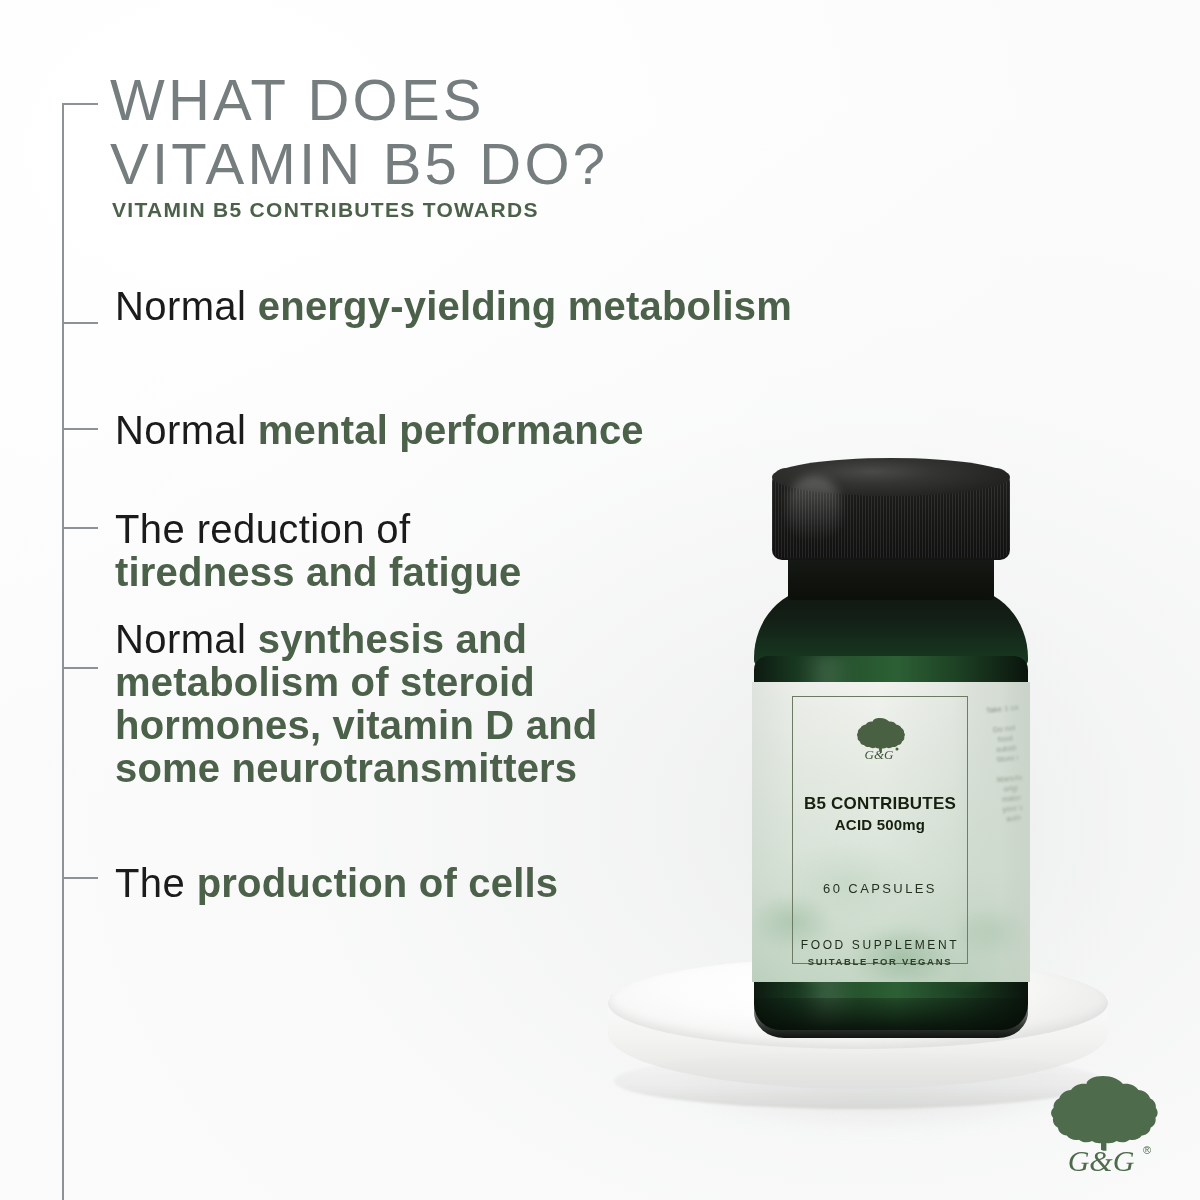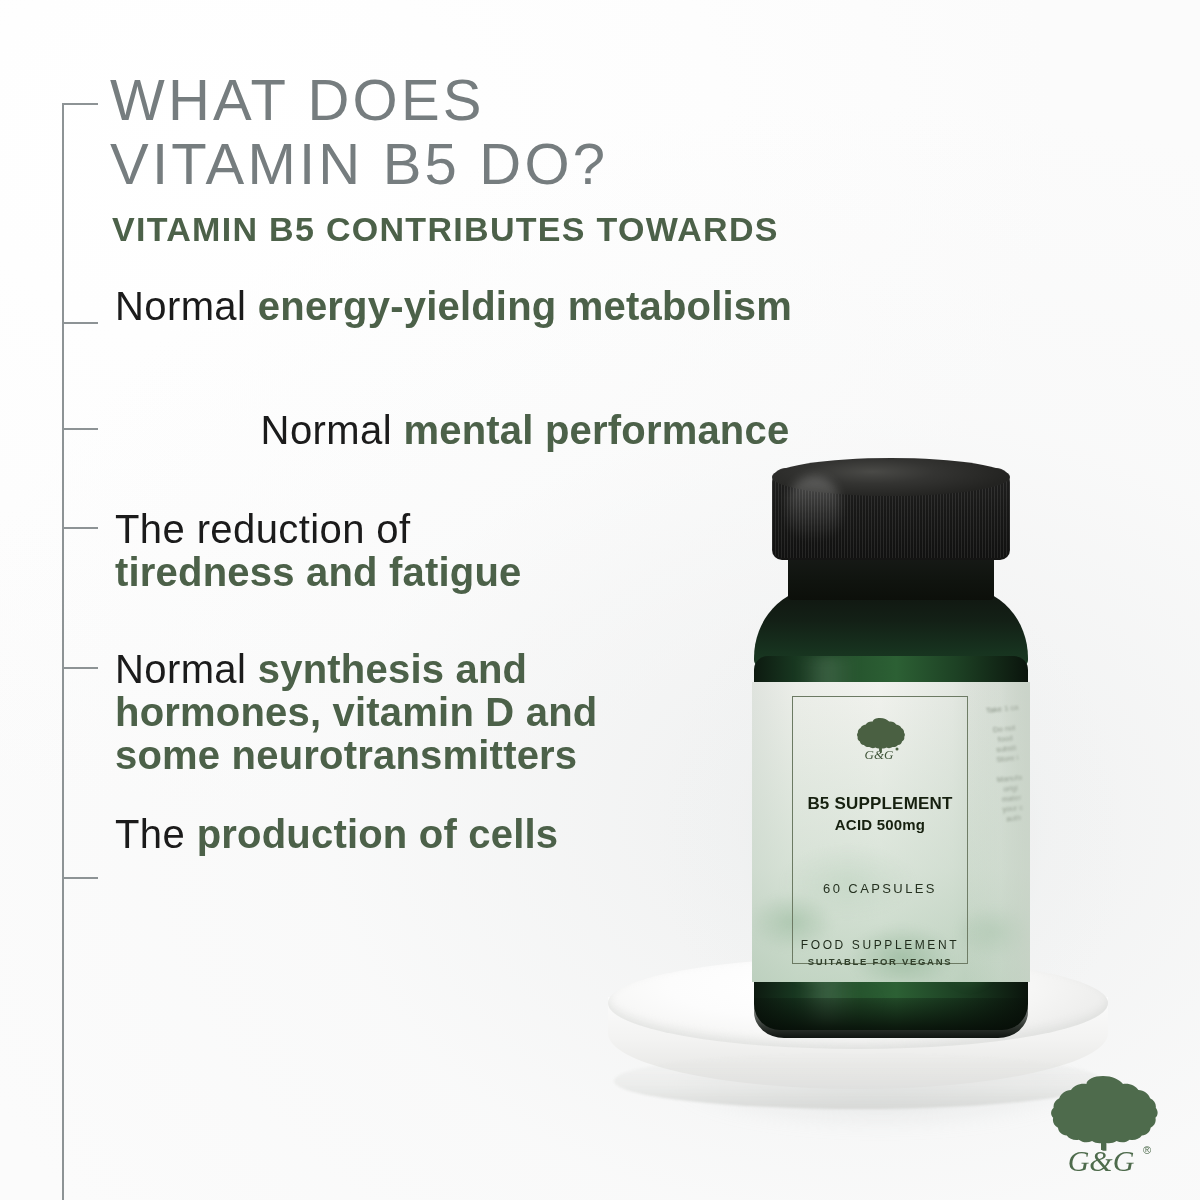--- a/index.html
+++ b/index.html
@@ -53,23 +53,23 @@
     color: #767d7f;
     font-size: 58px;
     line-height: 64px;
     font-weight: 300;
     letter-spacing: 3.2px;
     white-space: pre-line;
   }
   .subtitle {
     position: absolute;
     left: 112px;
-    top: 210px;
+    top: 198px;
     color: #4c6149;
-    font-size: 34px;
+    font-size: 21px;
     font-weight: 700;
     letter-spacing: 1.3px;
   }
 
   
   .bullet {
     position: absolute;
     left: 115px;
     width: 820px;
   }
@@ -83,24 +83,24 @@
     font-weight: 400;
     letter-spacing: 0.4px;
   }
   .hl {
     color: #4c6149;
     font-weight: 700;
     letter-spacing: 0.2px;
   }
 
   .b1 { top: 285px; }
-  .b2 { top: 409px; text-align: center; }
+  .b2 { top: 409px; }
   .b3 { top: 508px; }
-  .b4 { top: 648px; }
-  .b5 { top: 813px; }
+  .b4 { top: 618px; }
+  .b5 { top: 862px; }
 
   
   .scene {
     position: absolute;
     left: 560px;
     top: 420px;
     width: 640px;
     height: 780px;
   }
   .glow {
@@ -388,20 +388,23 @@
       <span class="plain">The reduction of</span>
     </div>
     <div class="ln">
       <span class="hl">tiredness and fatigue</span>
     </div>
   </div>
 
   <div class="bullet b4">
     <div class="ln">
       <span class="plain">Normal </span><span class="hl">synthesis and</span>
+    </div>
+    <div class="ln">
+      <span class="hl">metabolism of steroid</span>
     </div>
     <div class="ln">
       <span class="hl">hormones, vitamin D and</span>
     </div>
     <div class="ln">
       <span class="hl">some neurotransmitters</span>
     </div>
   </div>
 
   <div class="bullet b5">
@@ -433,21 +436,21 @@
         <div class="label-frame"></div>
         <div class="label-inner">
           <div class="lbl-logo">
             <svg width="50" height="44" viewBox="0 0 50 44" aria-hidden="true">
               <path fill="#4a6042" d="M25 2c4.2 0 7.3 1.6 9.1 3.6 3.1-.4 5.8.8 7 2.8 2.6.2 4.6 1.7 5.3 3.7 1.8.9 2.8 2.5 2.6 4.3 1.1 1.4 1.2 3.2.2 4.6.5 1.8-.4 3.6-2.2 4.5-.2 1.9-1.8 3.3-4 3.6-1.1 1.6-3.3 2.3-5.5 1.9-1.6 1.3-4 1.5-6 .6-1.3.9-3 1.2-4.6.9v4.2h-1.8v-4.2c-1.7.3-3.4 0-4.7-.9-2 .9-4.4.7-6-.6-2.2.4-4.4-.3-5.5-1.9-2.2-.3-3.8-1.7-4-3.6-1.8-.9-2.7-2.7-2.2-4.5-1-1.4-.9-3.2.2-4.6-.2-1.8.8-3.4 2.6-4.3.7-2 2.7-3.5 5.3-3.7 1.2-2 3.9-3.2 7-2.8C17.7 3.6 20.8 2 25 2z"></path>
               <rect fill="#4a6042" x="24.1" y="26" width="1.8" height="9"></rect>
               <text x="24" y="43" font-family="'Liberation Serif', serif" font-size="13" font-style="italic" fill="#3f5438" text-anchor="middle">G&amp;G</text>
               <circle cx="42" cy="33" r="1.5" fill="#4a6042"></circle>
             </svg>
           </div>
-          <div class="lbl-name">B5 SUPPLEMENT</div>
+          <div class="lbl-name">B5 CONTRIBUTES</div>
           <div class="lbl-dose">ACID 500mg</div>
           <div class="lbl-count">60 CAPSULES</div>
           <div class="lbl-supp">FOOD SUPPLEMENT</div>
           <div class="lbl-vegan">SUITABLE FOR VEGANS</div>
         </div>
       </div>
 
       <div class="side-panel">
         <div class="side-text">Take 1 ca
 

